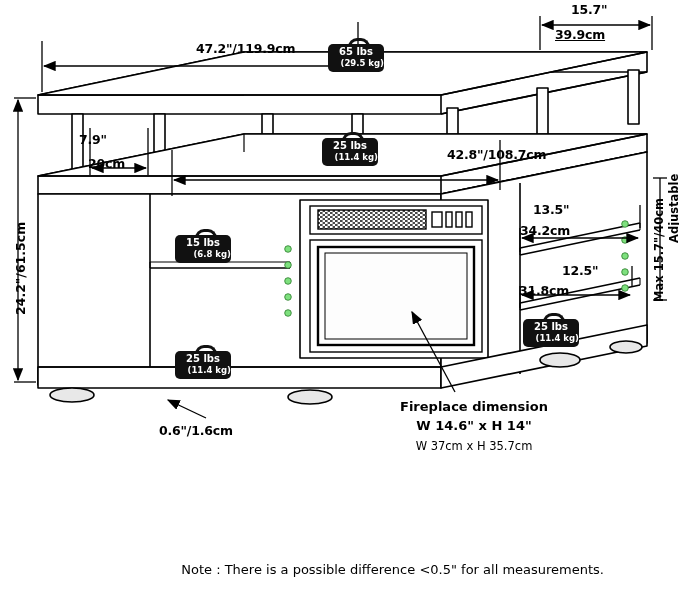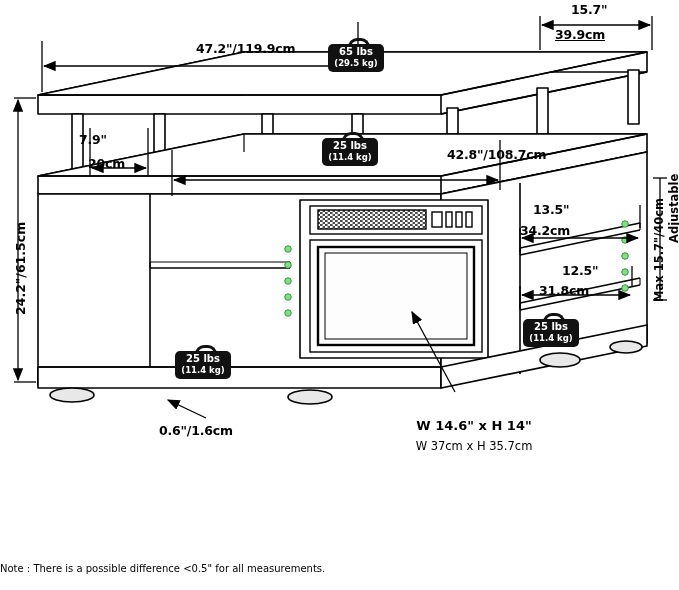--- a/index.html
+++ b/index.html
@@ -31,23 +31,23 @@
     position: absolute;
     white-space: pre;
     line-height: 1.15;
   }
   .dim {
     font-size: 12.5px;
     font-weight: bold;
     letter-spacing: -0.2px;
   }
   .note {
-    font-size: 10px;
+    font-size: 13px;
     font-weight: normal;
-    text-align: left;
+    text-align: right;
     width: 604px;
     left: 0;
   }
   .fp-title {
     font-size: 13px;
     font-weight: bold;
     text-align: center;
   }
   .fp-sub {
     font-size: 11.5px;
@@ -94,21 +94,21 @@
     text-align: center;
     color: #fff;
     font-size: 10px;
     font-weight: bold;
     line-height: 1;
   }
   .wtag .t2 {
     position: absolute;
     left: 0; top: 21px;
     width: 56px;
-    text-align: center;
+    text-align: right;
     color: #fff;
     font-size: 8.5px;
     font-weight: bold;
     line-height: 1;
   }
 </style>
 </head>
 <body>
 
 <div id="stage">
@@ -269,46 +269,53 @@
   <div class="lbl dim" style="left:88px; top:157px;text-align:right;">20cm</div>
 
   <div class="lbl dim" style="left:447px; top:148px;">42.8"/108.7cm</div>
 
   <div class="lbl vert" style="left:14px; top:315px; transform: rotate(-90deg);">24.2"/61.5cm</div>
 
   <div class="lbl dim" style="left:533px; top:203px;">13.5"</div>
   <div class="lbl dim" style="left:520px; top:224px;">34.2cm</div>
 
   <div class="lbl dim" style="left:562px; top:264px;">12.5"</div>
-  <div class="lbl dim" style="left:539px; top:284px;">31.8cm</div>
+  <div class="lbl dim" style="left:519px; top:284px;">31.8cm</div>
 
   <div class="lbl adj" style="left:668px; top:243px; transform: rotate(-90deg);">Adjustable</div>
   <div class="lbl adj" style="left:653px; top:302px; transform: rotate(-90deg);">Max 15.7"/40cm</div>
 
   <div class="lbl dim" style="left:159px; top:424px;">0.6"/1.6cm</div>
 
+  <div class="lbl fp-title" style="left:375px; top:400px; width:198px;">Fireplace dimension</div>
   <div class="lbl fp-title" style="left:375px; top:419px; width:198px;">W 14.6" x H 14"</div>
   <div class="lbl fp-sub" style="left:375px; top:440px; width:198px;">W 37cm x H 35.7cm</div>
 
   <div class="lbl note" style="top:563px;">Note : There is a possible difference &lt;0.5" for all measurements.</div>
 
   <div class="wtag" style="left:328px; top:38px;">
     <div class="handle"></div>
     <div class="body"></div>
     <div class="t1">65 lbs</div>
     <div class="t2">(29.5 kg)</div>
   </div>
 
   <div class="wtag" style="left:322px; top:132px;">
     <div class="handle"></div>
     <div class="body"></div>
     <div class="t1">25 lbs</div>
     <div class="t2">(11.4 kg)</div>
   </div>
 
+  <div class="wtag" style="left:175px; top:229px;">
+    <div class="handle"></div>
+    <div class="body"></div>
+    <div class="t1">15 lbs</div>
+    <div class="t2">(6.8 kg)</div>
+  </div>
 
   <div class="wtag" style="left:175px; top:345px;">
     <div class="handle"></div>
     <div class="body"></div>
     <div class="t1">25 lbs</div>
     <div class="t2">(11.4 kg)</div>
   </div>
 
   <div class="wtag" style="left:523px; top:313px;">
     <div class="handle"></div>

